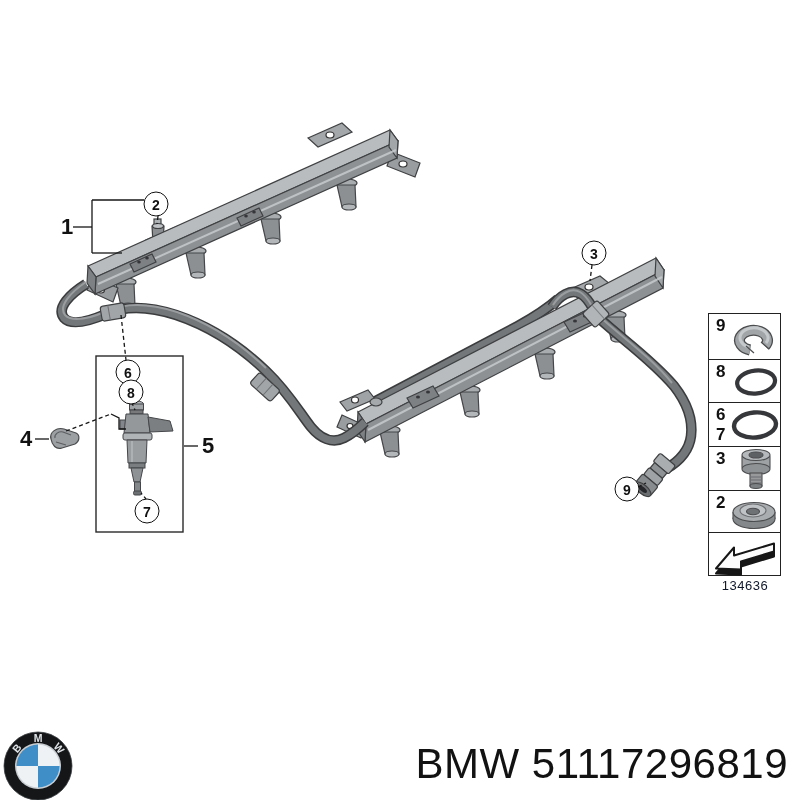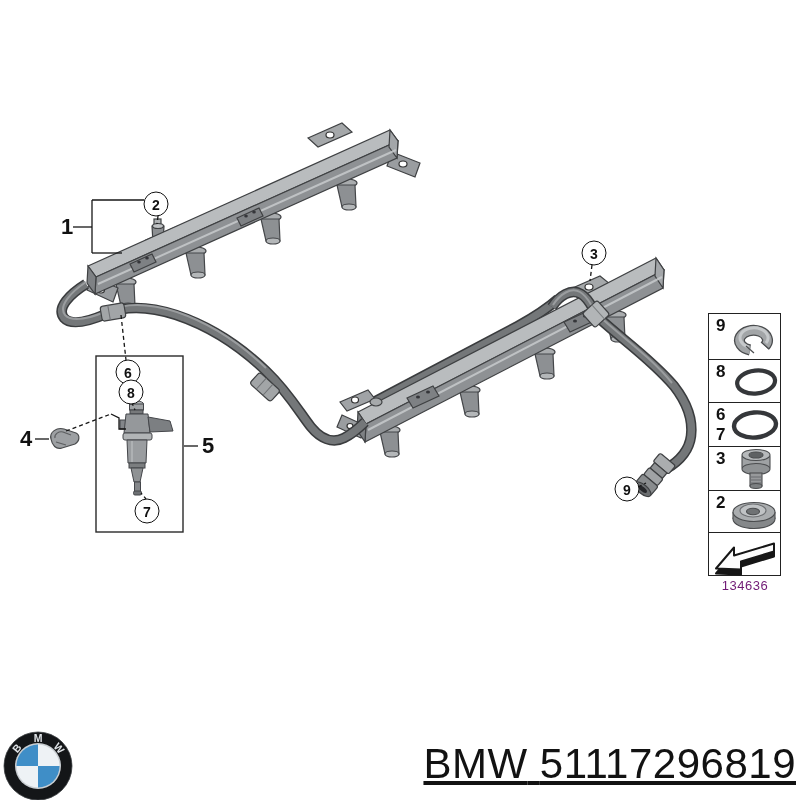--- a/index.html
+++ b/index.html
@@ -14,24 +14,24 @@
   .co.plain{font-size:22px;}
   
   .legend{position:absolute;left:708px;top:313px;width:73px;height:263px;
           border:1.6px solid #222;background:#fff;box-sizing:border-box;}
   .legend-row{position:relative;border-top:1.3px solid #222;box-sizing:border-box;}
   .legend-row:first-child{border-top:none;}
   .legend-num{position:absolute;left:7px;top:2px;font-weight:bold;font-size:17px;color:#111;}
   .legend-num.second{top:auto;bottom:1px;}
   .legend-icon{position:absolute;right:1px;top:50%;transform:translateY(-50%);}
   .fig-num{position:absolute;left:706px;top:578px;width:78px;text-align:center;
-           font-size:13px;color:#701a75;letter-spacing:0.5px;}
+           font-size:13px;color:#0f172a;letter-spacing:0.5px;}
   
-  .part-text{position:absolute;top:743px;right:4px;font-size:42px;line-height:1;
-             color:#121212;letter-spacing:0.5px;white-space:nowrap;text-decoration:underline;}
+  .part-text{position:absolute;top:743px;right:12px;font-size:42px;line-height:1;
+             color:#121212;letter-spacing:0.5px;white-space:nowrap;}
   .bmw-logo{position:absolute;left:1px;top:730px;}
 </style>
 </head>
 <body>
 
 <div class="stage">
 
   <svg class="art" width="800" height="800" viewBox="0 0 800 800">
 
     <g>

